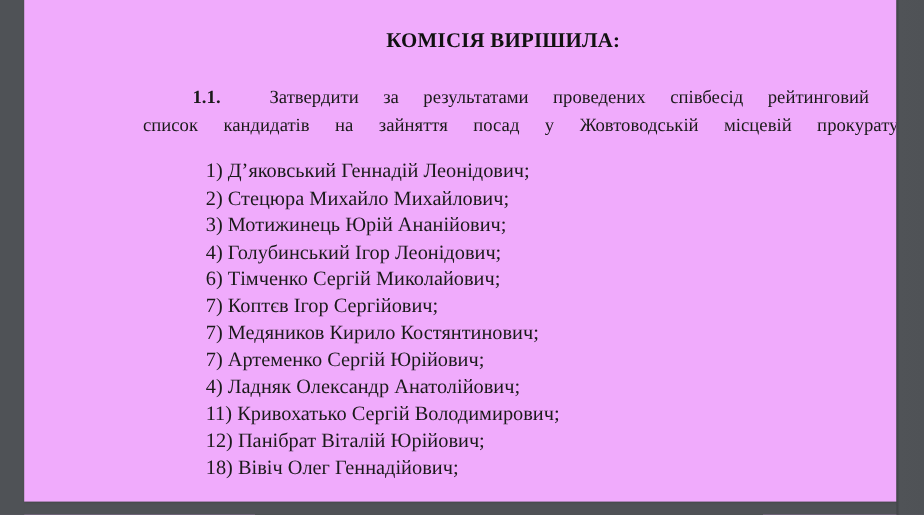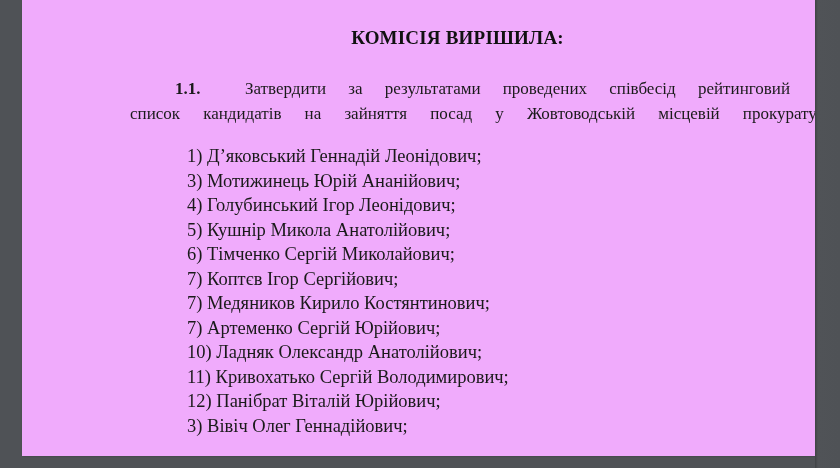--- a/index.html
+++ b/index.html
@@ -56,28 +56,28 @@
   <div class="clip">
     <div class="title">КОМІСІЯ ВИРІШИЛА:</div>
 
     <div class="para">
       <span class="line justify" style="padding-left:45px;"><span class="num">1.1.</span>&nbsp;&nbsp;<span>Затвердити за результатами проведених співбесід рейтинговий</span></span>
       <span class="line justify" style="width:700px;">список кандидатів на зайняття посад у Жовтоводській місцевій прокуратурі</span>
     </div>
 
     <ul class="list">
       <li>1) Д’яковський Геннадій Леонідович;</li>
+      <li>2) Стецюра Михайло Михайлович;</li>
       <li>3) Мотижинець Юрій Ананійович;</li>
       <li>4) Голубинський Ігор Леонідович;</li>
-      <li>5) Кушнір Микола Анатолійович;</li>
       <li>6) Тімченко Сергій Миколайович;</li>
       <li>7) Коптєв Ігор Сергійович;</li>
       <li>7) Медяников Кирило Костянтинович;</li>
       <li>7) Артеменко Сергій Юрійович;</li>
-      <li>10) Ладняк Олександр Анатолійович;</li>
+      <li>4) Ладняк Олександр Анатолійович;</li>
       <li>11) Кривохатько Сергій Володимирович;</li>
       <li>12) Панібрат Віталій Юрійович;</li>
-      <li>3) Вівіч Олег Геннадійович;</li>
+      <li>18) Вівіч Олег Геннадійович;</li>
     </ul>
   </div>
 </div>
 
 <div class="right-gutter"></div>
 
 </body></html>

